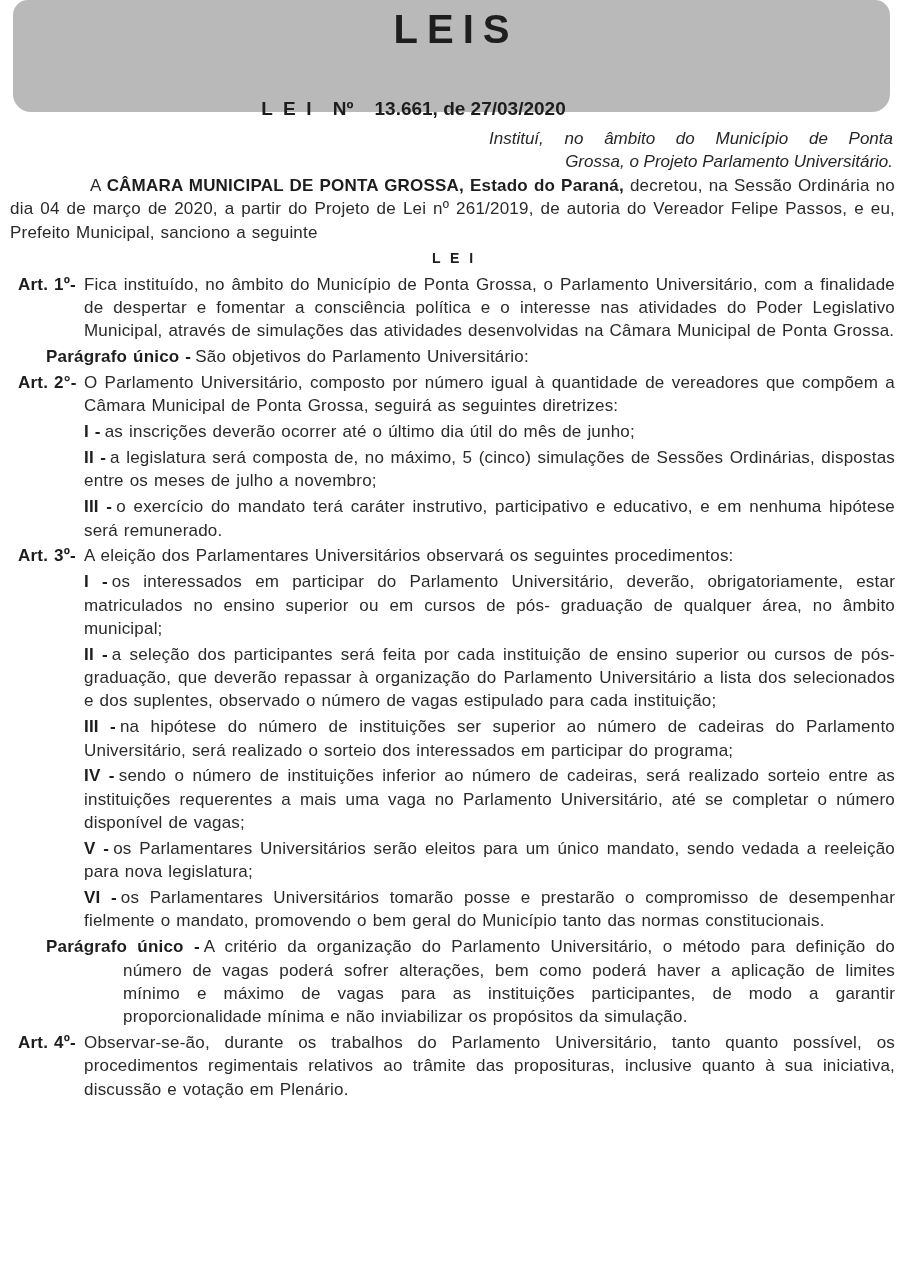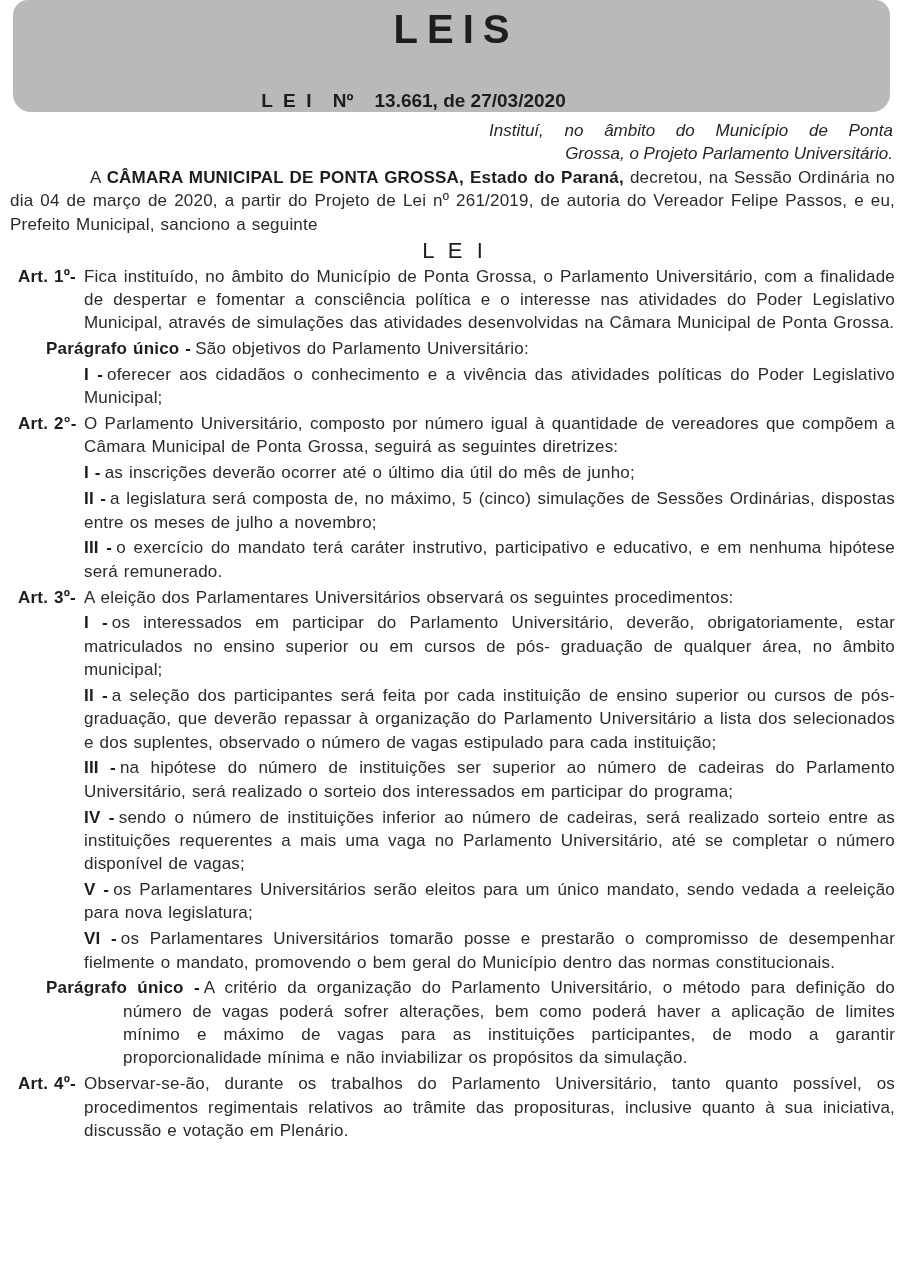--- a/index.html
+++ b/index.html
@@ -24,21 +24,21 @@
     text-align: center;
     font-weight: bold;
     font-size: 40px;
     line-height: 58px;
     letter-spacing: 9px;
     text-indent: 9px;
     color: #1e1e1e;
   }
   .content { position: absolute; left: 0; top: 86px; width: 907px; }
   .law-title {
-    margin: 4px 80px 0 0;
+    margin: 12px 80px 0 0;
     text-align: center;
     font-weight: bold;
     font-size: 19px;
     line-height: 22px;
     white-space: pre;
     color: #1d1d1d;
   }
   .epigraph {
     width: 404px;
     margin: 8px 14px 0 auto;
@@ -58,22 +58,22 @@
     word-spacing: 1px;
     color: #2a2a2a;
   }
   .law-body p { margin: 2.6px 0 0 0; }
   .law-body p:first-child { margin-top: 0; }
   .law-body b { color: #1d1d1d; }
   .preamble { text-indent: 80px; }
   .lei-heading {
     text-align: left;
     text-align-last: center;
-    font-weight: normal;
-    font-size: 22px;
+    font-weight: bold;
+    font-size: 14px;
     white-space: pre;
     text-indent: 0;
     letter-spacing: 0;
     color: #1d1d1d;
   }
   .art { position: relative; padding-left: 74px; }
   .art > .alabel { position: absolute; left: 8px; top: 0; font-weight: bold; white-space: nowrap; }
   .item { padding-left: 74px; }
   .item > b { margin-right: 4px; }
   .pu { padding-left: 113px; text-indent: -77px; }
@@ -90,28 +90,27 @@
   <div class="law-title">L  E  I    Nº    13.661, de 27/03/2020</div>
   <div class="epigraph">
     <div class="l1">Instituí, no âmbito do Município de Ponta</div>
     <div class="l2">Grossa, o Projeto Parlamento Universitário.</div>
   </div>
   <div class="law-body">
       <p class="preamble"><span>A </span><b>CÂMARA MUNICIPAL DE PONTA GROSSA, Estado do Paraná,</b><span> decretou, na Sessão Ordinária no dia 04 de março de 2020, a partir do Projeto de Lei nº 261/2019, de autoria do Vereador Felipe Passos, e eu, Prefeito Municipal, sanciono a seguinte</span></p>
       <p class="lei-heading">L  E  I</p>
       <p class="art"><b class="alabel">Art. 1º-</b><span>Fica instituído, no âmbito do Município de Ponta Grossa, o Parlamento Universitário, com a finalidade de despertar e fomentar a consciência política e o interesse nas atividades do Poder Legislativo Municipal, através de simulações das atividades desenvolvidas na Câmara Municipal de Ponta Grossa.</span></p>
       <p class="pu"><b>Parágrafo único -</b><span>São objetivos do Parlamento Universitário:</span></p>
-      <p class="item"><b>I -</b><span>oferecer aos cidadãos o conhecimento e a vivência das atividades políticas do Poder Legislativo Municipal;</span></p>
       <p class="art"><b class="alabel">Art. 2°-</b><span>O Parlamento Universitário, composto por número igual à quantidade de vereadores que compõem a Câmara Municipal de Ponta Grossa, seguirá as seguintes diretrizes:</span></p>
       <p class="item"><b>I -</b><span>as inscrições deverão ocorrer até o último dia útil do mês de junho;</span></p>
       <p class="item"><b>II -</b><span>a legislatura será composta de, no máximo, 5 (cinco) simulações de Sessões Ordinárias, dispostas entre os meses de julho a novembro;</span></p>
       <p class="item"><b>III -</b><span>o exercício do mandato terá caráter instrutivo, participativo e educativo, e em nenhuma hipótese será remunerado.</span></p>
       <p class="art"><b class="alabel">Art. 3º-</b><span>A eleição dos Parlamentares Universitários observará os seguintes procedimentos:</span></p>
       <p class="item"><b>I -</b><span>os interessados em participar do Parlamento Universitário, deverão, obrigatoriamente, estar matriculados no ensino superior ou em cursos de pós- graduação de qualquer área, no âmbito municipal;</span></p>
       <p class="item"><b>II -</b><span>a seleção dos participantes será feita por cada instituição de ensino superior ou cursos de pós-graduação, que deverão repassar à organização do Parlamento Universitário a lista dos selecionados e dos suplentes, observado o número de vagas estipulado para cada instituição;</span></p>
       <p class="item"><b>III -</b><span>na hipótese do número de instituições ser superior ao número de cadeiras do Parlamento Universitário, será realizado o sorteio dos interessados em participar do programa;</span></p>
       <p class="item"><b>IV -</b><span>sendo o número de instituições inferior ao número de cadeiras, será realizado sorteio entre as instituições requerentes a mais uma vaga no Parlamento Universitário, até se completar o número disponível de vagas;</span></p>
       <p class="item"><b>V -</b><span>os Parlamentares Universitários serão eleitos para um único mandato, sendo vedada a reeleição para nova legislatura;</span></p>
-      <p class="item"><b>VI -</b><span>os Parlamentares Universitários tomarão posse e prestarão o compromisso de desempenhar fielmente o mandato, promovendo o bem geral do Município dentro das normas constitucionais.</span></p>
+      <p class="item"><b>VI -</b><span>os Parlamentares Universitários tomarão posse e prestarão o compromisso de desempenhar fielmente o mandato, promovendo o bem geral do Município tanto das normas constitucionais.</span></p>
       <p class="pu"><b>Parágrafo único -</b><span>A critério da organização do Parlamento Universitário, o método para definição do número de vagas poderá sofrer alterações, bem como poderá haver a aplicação de limites mínimo e máximo de vagas para as instituições participantes, de modo a garantir proporcionalidade mínima e não inviabilizar os propósitos da simulação.</span></p>
       <p class="art"><b class="alabel">Art. 4º-</b><span>Observar-se-ão, durante os trabalhos do Parlamento Universitário, tanto quanto possível, os procedimentos regimentais relativos ao trâmite das proposituras, inclusive quanto à sua iniciativa, discussão e votação em Plenário.</span></p>
     </div>
 </div>
 
 </body></html>

